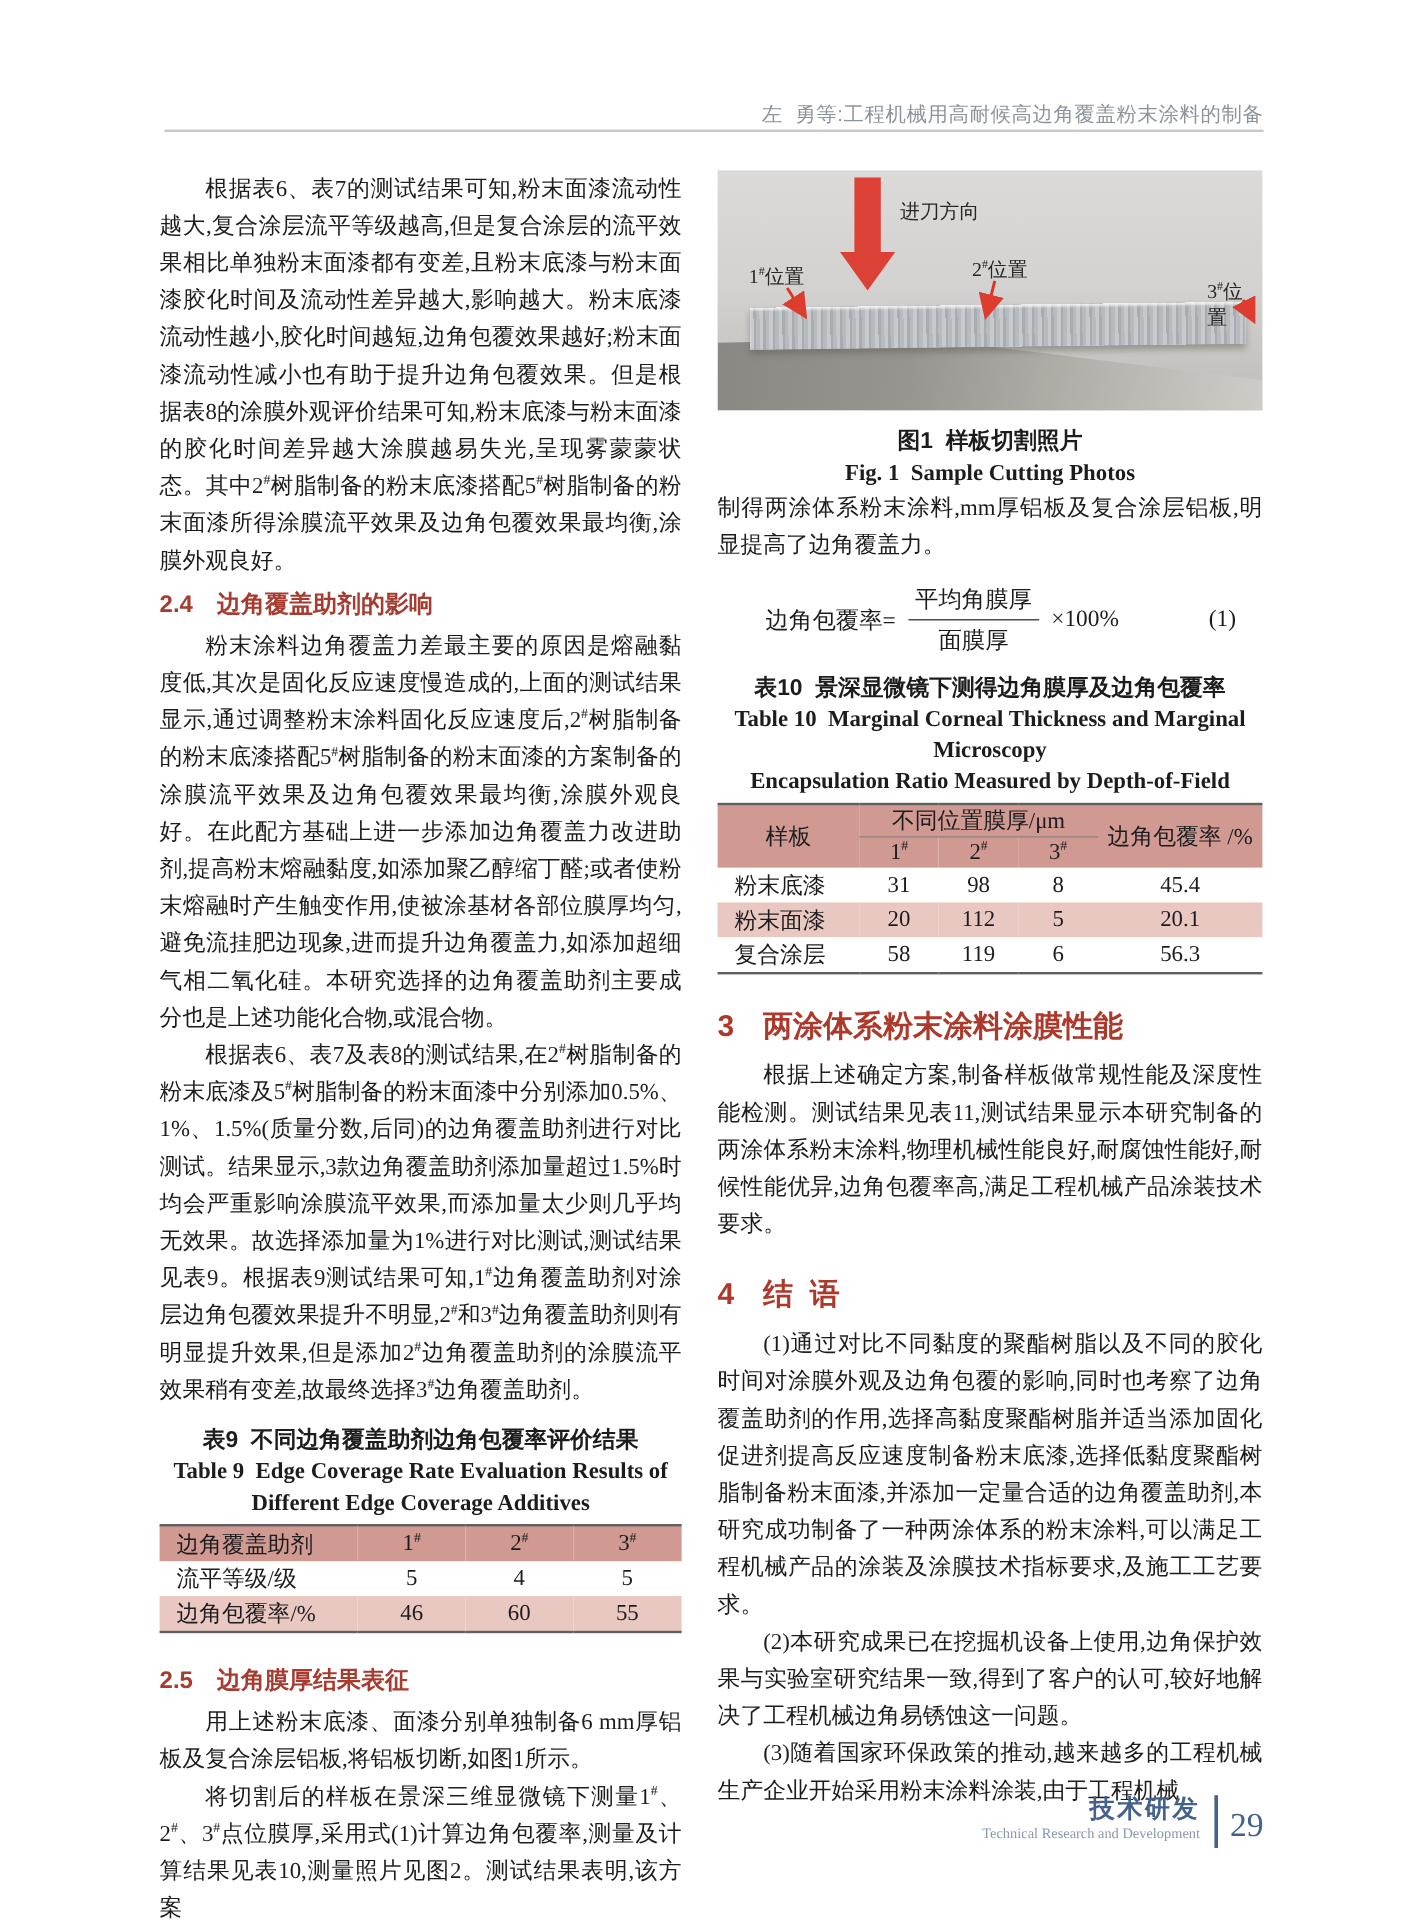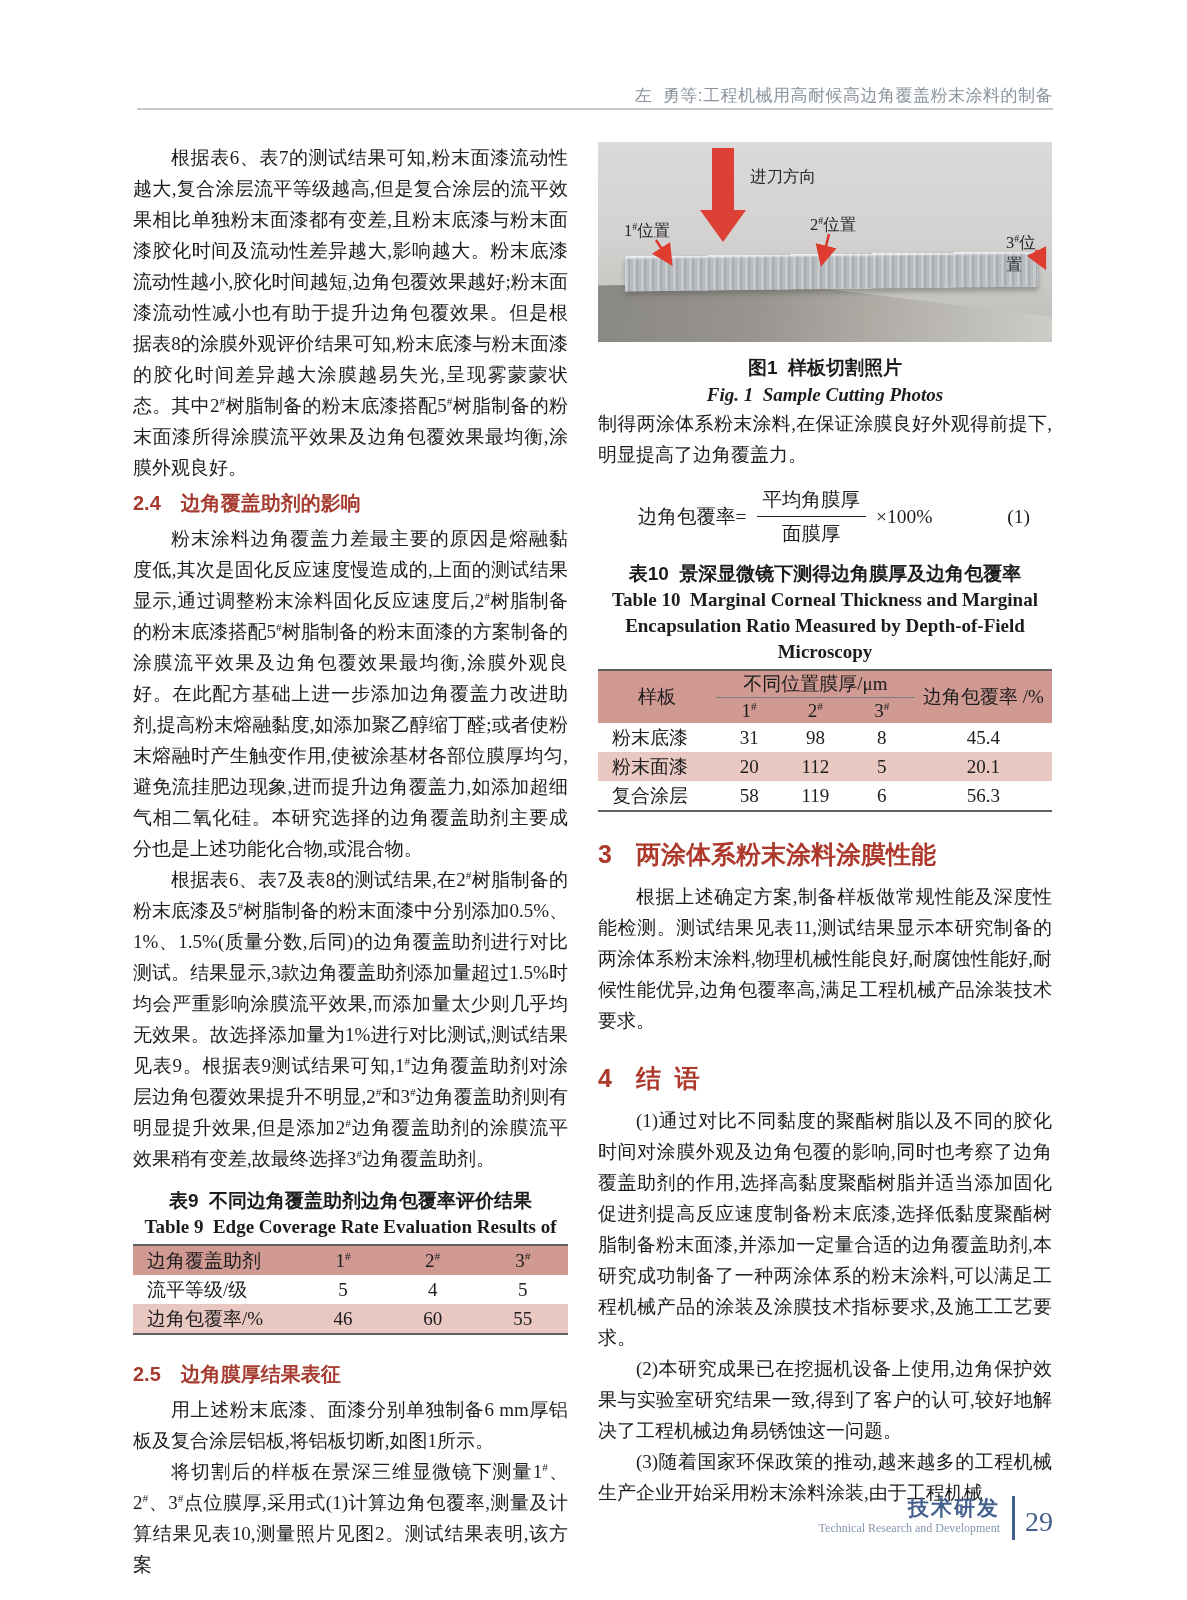--- a/index.html
+++ b/index.html
@@ -57,21 +57,21 @@
           box-shadow:inset 0 2px 2px rgba(255,255,255,.75), 0 4px 5px rgba(88,86,82,.45);}
   .ann{position:absolute;left:0;top:0;width:454px;height:200px;}
   .fig-label{position:absolute;font-size:16.5px;color:#262626;z-index:3;}
   .lab-dir{left:152px;top:24px;}
   .lab-p1{left:26px;top:78px;}
   .lab-p2{left:212px;top:72px;}
   .lab-p3{left:408px;top:90px;}
 
   .fig-caption{text-align:center;margin-top:12px;}
   .fc-cn{font-family:"Liberation Sans","DejaVu Sans",sans-serif;font-weight:bold;font-size:19px;line-height:27px;}
-  .fc-en{font-weight:bold;font-size:19px;line-height:27px;font-style:italic;}
+  .fc-en{font-weight:bold;font-size:19px;line-height:27px;}
 
   
   .equation{display:flex;align-items:center;margin:16px 0 10px 0;font-size:19.5px;}
   .eq-lhs{margin-left:40px;}
   .frac{display:inline-block;text-align:center;margin:0 10px;}
   .frac .num{display:block;padding:0 6px 3px 6px;border-bottom:1.6px solid #222;}
   .frac .den{display:block;padding-top:3px;}
   .eq-no{margin-left:auto;margin-right:22px;}
 
   
@@ -97,20 +97,21 @@
     <div class="sub-heading">
       <span class="num">2.4</span>
       <span>边角覆盖助剂的影响</span>
     </div>
     <p class="body ind supify">粉末涂料边角覆盖力差最主要的原因是熔融黏度低,其次是固化反应速度慢造成的,上面的测试结果显示,通过调整粉末涂料固化反应速度后,2<sup class="hash">#</sup>树脂制备的粉末底漆搭配5<sup class="hash">#</sup>树脂制备的粉末面漆的方案制备的涂膜流平效果及边角包覆效果最均衡,涂膜外观良好。在此配方基础上进一步添加边角覆盖力改进助剂,提高粉末熔融黏度,如添加聚乙醇缩丁醛;或者使粉末熔融时产生触变作用,使被涂基材各部位膜厚均匀,避免流挂肥边现象,进而提升边角覆盖力,如添加超细气相二氧化硅。本研究选择的边角覆盖助剂主要成分也是上述功能化合物,或混合物。</p>
     <p class="body ind supify">根据表6、表7及表8的测试结果,在2<sup class="hash">#</sup>树脂制备的粉末底漆及5<sup class="hash">#</sup>树脂制备的粉末面漆中分别添加0.5%、1%、1.5%(质量分数,后同)的边角覆盖助剂进行对比测试。结果显示,3款边角覆盖助剂添加量超过1.5%时均会严重影响涂膜流平效果,而添加量太少则几乎均无效果。故选择添加量为1%进行对比测试,测试结果见表9。根据表9测试结果可知,1<sup class="hash">#</sup>边角覆盖助剂对涂层边角包覆效果提升不明显,2<sup class="hash">#</sup>和3<sup class="hash">#</sup>边角覆盖助剂则有明显提升效果,但是添加2<sup class="hash">#</sup>边角覆盖助剂的涂膜流平效果稍有变差,故最终选择3<sup class="hash">#</sup>边角覆盖助剂。</p>
 
     <div class="tbl-title">
       <div class="tt-cn">表9&nbsp;&nbsp;不同边角覆盖助剂边角包覆率评价结果</div>
       <div class="tt-en">Table 9&nbsp;&nbsp;Edge Coverage Rate Evaluation Results of</div>
+      <div class="tt-en">Different Edge Coverage Additives</div>
     </div>
 
     <table class="tbl t9">
       <colgroup>
           <col style="width:38%">
           <col style="width:20.6%">
           <col style="width:20.6%">
           <col style="width:20.8%">
         </colgroup>
       <tbody>
@@ -163,37 +164,37 @@
       <span class="fig-label lab-p1 supify">1<sup class="hash">#</sup>位置</span>
       <span class="fig-label lab-p2 supify">2<sup class="hash">#</sup>位置</span>
       <span class="fig-label lab-p3 supify">3<sup class="hash">#</sup>位置</span>
     </div>
 
     <div class="fig-caption">
       <div class="fc-cn">图1&nbsp;&nbsp;样板切割照片</div>
       <div class="fc-en">Fig. 1&nbsp;&nbsp;Sample Cutting Photos</div>
     </div>
 
-    <p class="body mt14">制得两涂体系粉末涂料,在保证涂膜良好外观得前提下,明显提高了边角覆盖力。</p>
+    <p class="body mt14">制得两涂体系粉末涂料,mm厚铝板及复合涂层铝板,明显提高了边角覆盖力。</p>
 
     <div class="equation">
       <span class="eq-lhs">边角包覆率=</span>
       <span class="frac">
         <span class="num">平均角膜厚</span>
         <span class="den">面膜厚</span>
       </span>
       <span>×100%</span>
       <span class="eq-no">(1)</span>
     </div>
 
     <div class="tbl-title">
       <div class="tt-cn">表10&nbsp;&nbsp;景深显微镜下测得边角膜厚及边角包覆率</div>
       <div class="tt-en">Table 10&nbsp;&nbsp;Marginal Corneal Thickness and Marginal</div>
+      <div class="tt-en">Microscopy</div>
       <div class="tt-en">Encapsulation Ratio Measured by Depth-of-Field</div>
-      <div class="tt-en">Microscopy</div>
     </div>
 
     <table class="tbl t10">
       <colgroup>
           <col style="width:26%">
           <col style="width:14.6%">
           <col style="width:14.6%">
           <col style="width:14.6%">
           <col style="width:30.2%">
         </colgroup>

